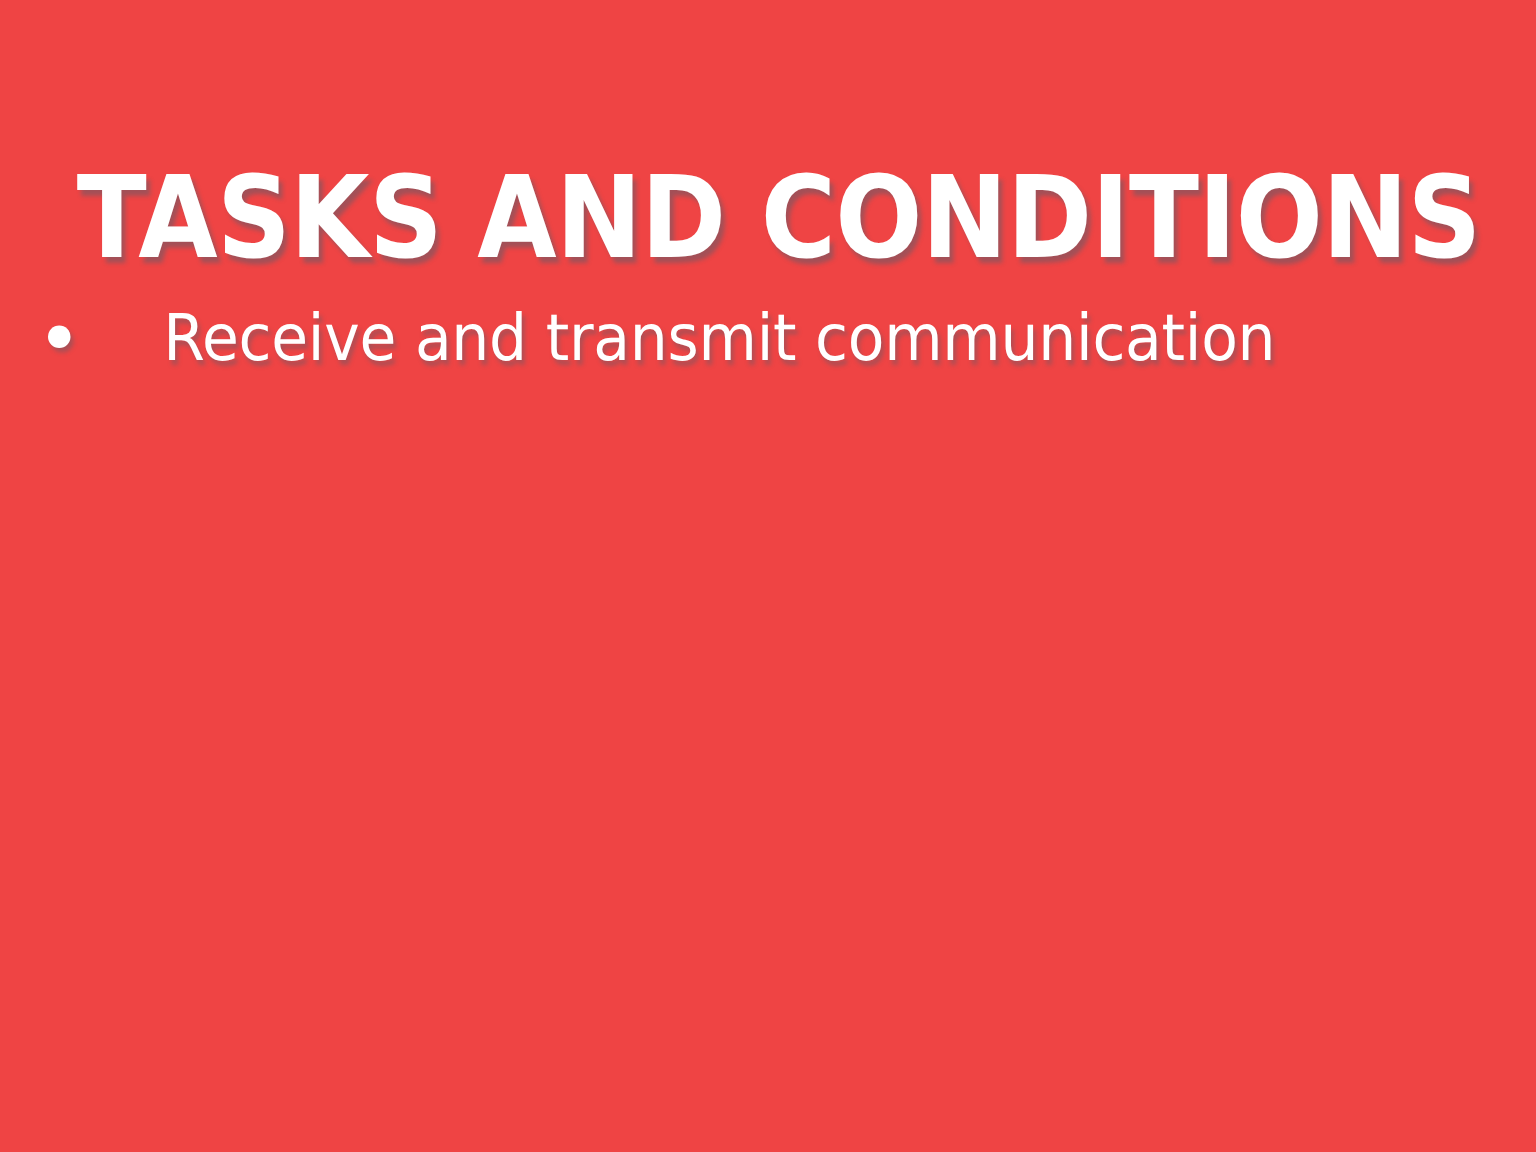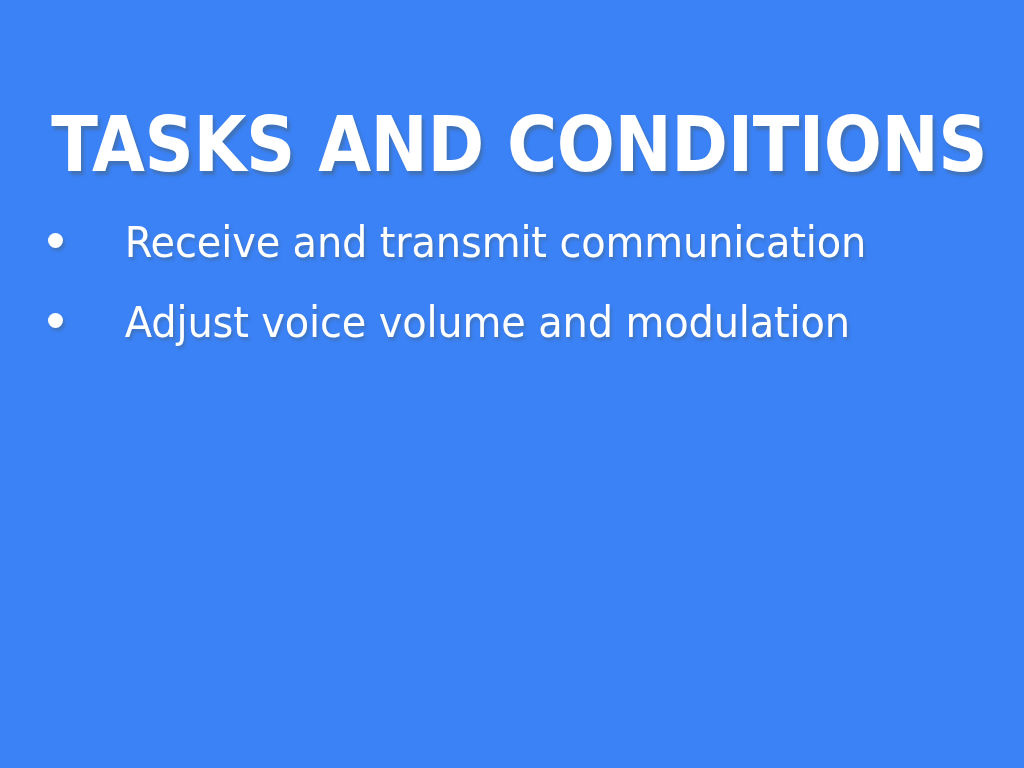--- a/index.html
+++ b/index.html
@@ -11,21 +11,21 @@
     width: 1024px;
     height: 768px;
     overflow: hidden;
     font-family: "DejaVu Sans", sans-serif;
   }
 
   .slide {
     position: relative;
     width: 1024px;
     height: 768px;
-    background: #3b82f6;
+    background: #ef4444;
     box-sizing: border-box;
     overflow: hidden;
   }
 
   
   .slide-title {
     position: absolute;
     left: 0;
     top: 52px;
     width: 1024px;
@@ -42,21 +42,21 @@
     text-shadow: 3px 4px 3px rgba(70, 95, 110, 0.45);
     white-space: nowrap;
   }
 
   
   .bullet-list {
     position: absolute;
     left: 0;
     top: 186px;
     width: 817px;
-    margin: 16px;
+    margin: 0;
     padding: 0;
     list-style: none;
   }
 
   .bullet-item {
     position: relative;
     height: 80px;
     display: flex;
     align-items: center;
   }
@@ -95,20 +95,16 @@
   <h1 class="slide-title">Tasks and Conditions</h1>
 
   <ul class="bullet-list">
 
     <li class="bullet-item">
       <span class="bullet-marker"></span>
       <span class="bullet-text">Receive and transmit communication</span>
     </li>
 
 
-    <li class="bullet-item">
-      <span class="bullet-marker"></span>
-      <span class="bullet-text">Adjust voice volume and modulation</span>
-    </li>
 
   </ul>
 
 </div>
 
 </body></html>

